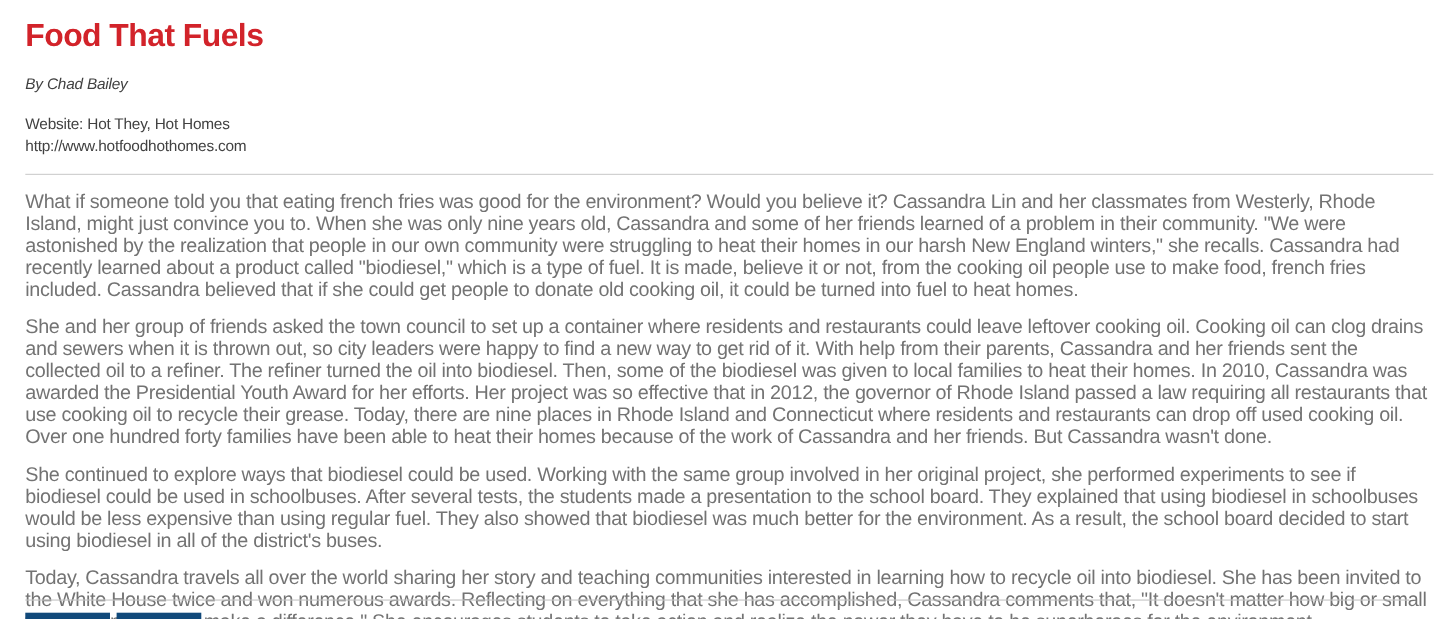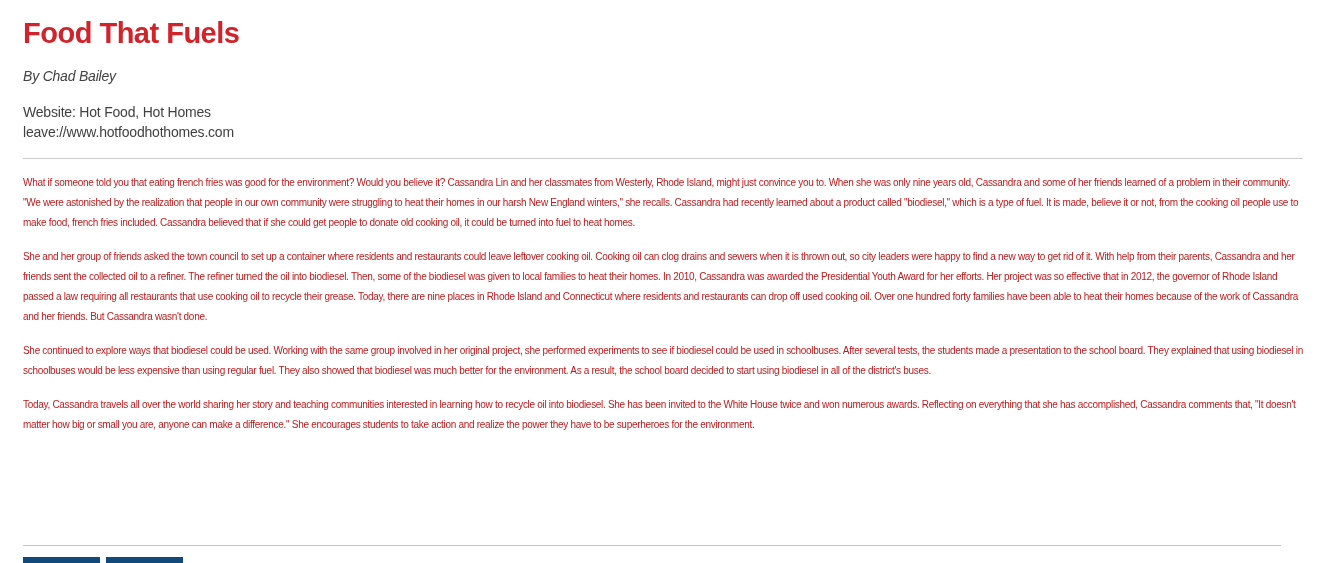--- a/index.html
+++ b/index.html
@@ -42,22 +42,22 @@
     border: none;
     border-top: 1px solid #cccccc;
     height: 0;
     margin-top: 16px;
   }
   .article-body {
     margin-top: 9px;
   }
   .article-body p {
     margin-top: 14px;
-    color: #b91c1c;
-    font-size: 10px;
+    color: #737373;
+    font-size: 18px;
     line-height: 20px;
     letter-spacing: -0.3px;
     text-align: left;
   }
   .footer {
     position: absolute;
     left: 23px;
     right: 42px;
     top: 545px;
   }
@@ -83,22 +83,22 @@
 </head>
 <body>
 
 <div class="page">
 
   <h1 class="title">Food That Fuels</h1>
 
   <div class="byline">By Chad Bailey</div>
 
   <div class="website">
-    <div>Website: Hot Food, Hot Homes</div>
-    <div>leave://www.hotfoodhothomes.com</div>
+    <div>Website: Hot They, Hot Homes</div>
+    <div>http://www.hotfoodhothomes.com</div>
   </div>
 
   <hr class="divider">
 
   <div class="article-body">
     <p>What if someone told you that eating french fries was good for the environment? Would you believe it? Cassandra Lin and her classmates from Westerly, Rhode Island, might just convince you to. When she was only nine years old, Cassandra and some of her friends learned of a problem in their community. "We were astonished by the realization that people in our own community were struggling to heat their homes in our harsh New England winters," she recalls. Cassandra had recently learned about a product called "biodiesel," which is a type of fuel. It is made, believe it or not, from the cooking oil people use to make food, french fries included. Cassandra believed that if she could get people to donate old cooking oil, it could be turned into fuel to heat homes.</p>
     <p>She and her group of friends asked the town council to set up a container where residents and restaurants could leave leftover cooking oil. Cooking oil can clog drains and sewers when it is thrown out, so city leaders were happy to find a new way to get rid of it. With help from their parents, Cassandra and her friends sent the collected oil to a refiner. The refiner turned the oil into biodiesel. Then, some of the biodiesel was given to local families to heat their homes. In 2010, Cassandra was awarded the Presidential Youth Award for her efforts. Her project was so effective that in 2012, the governor of Rhode Island passed a law requiring all restaurants that use cooking oil to recycle their grease. Today, there are nine places in Rhode Island and Connecticut where residents and restaurants can drop off used cooking oil. Over one hundred forty families have been able to heat their homes because of the work of Cassandra and her friends. But Cassandra wasn't done.</p>
     <p>She continued to explore ways that biodiesel could be used. Working with the same group involved in her original project, she performed experiments to see if biodiesel could be used in schoolbuses. After several tests, the students made a presentation to the school board. They explained that using biodiesel in schoolbuses would be less expensive than using regular fuel. They also showed that biodiesel was much better for the environment. As a result, the school board decided to start using biodiesel in all of the district's buses.</p>
     <p>Today, Cassandra travels all over the world sharing her story and teaching communities interested in learning how to recycle oil into biodiesel. She has been invited to the White House twice and won numerous awards. Reflecting on everything that she has accomplished, Cassandra comments that, "It doesn't matter how big or small you are, anyone can make a difference." She encourages students to take action and realize the power they have to be superheroes for the environment.</p>
   </div>

